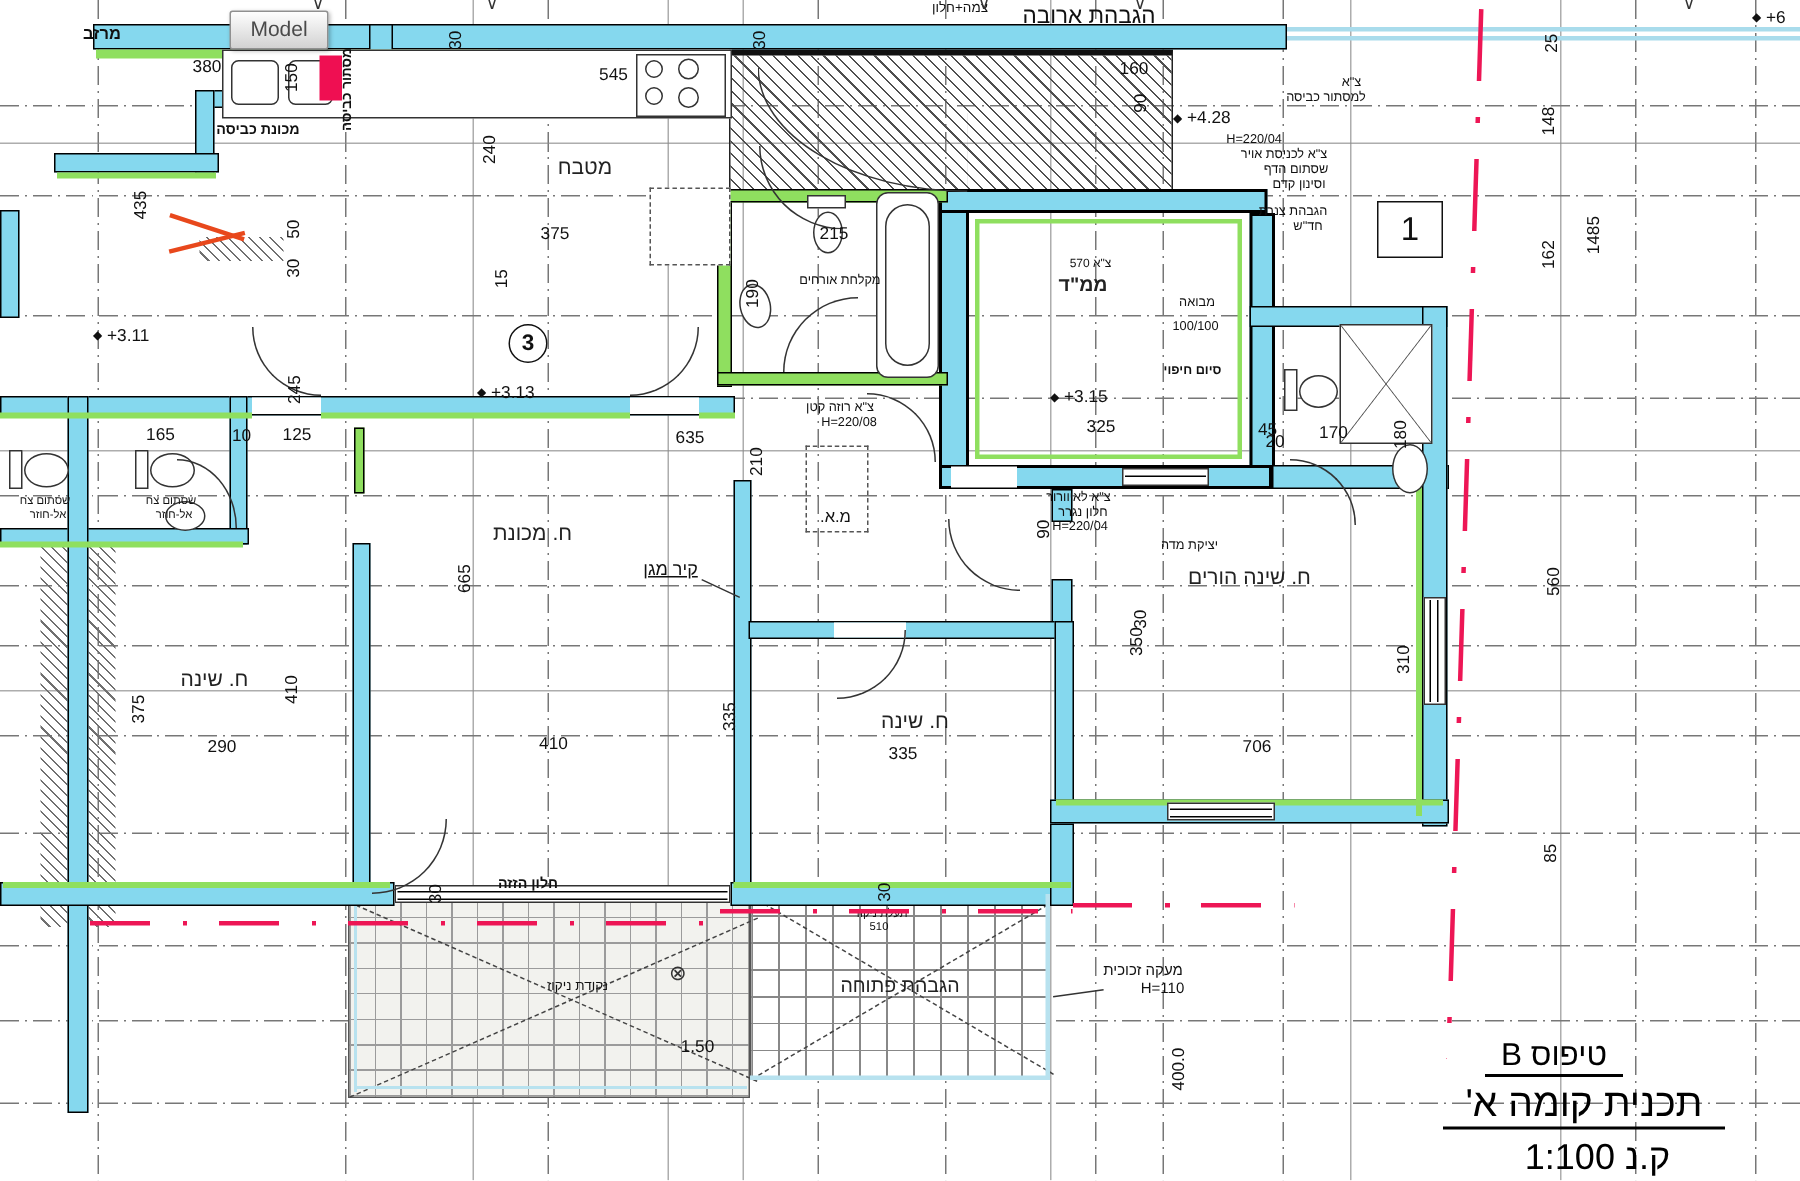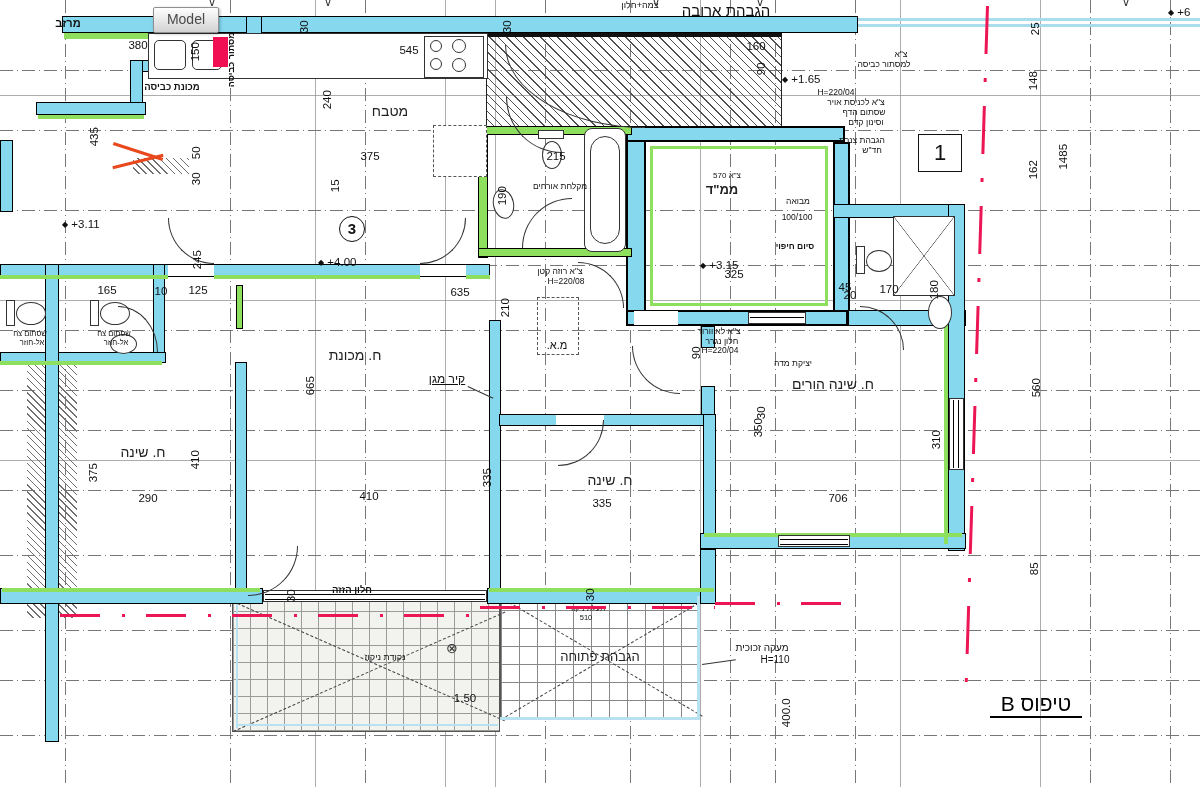--- a/index.html
+++ b/index.html
@@ -232,21 +232,21 @@
   <span class="a d v" style="left:1013px;top:23px">25</span>
   <span class="a d v" style="left:1011px;top:75px">148</span>
   <span class="a d v" style="left:1011px;top:164px">162</span>
   <span class="a d v" style="left:1041px;top:151px">1485</span>
   <span class="a d v" style="left:175px;top:254px">245</span>
   <span class="a d" style="left:84px;top:285px">165</span>
   <span class="a d" style="left:138px;top:286px">10</span>
   <span class="a d" style="left:175px;top:285px">125</span>
   <span class="a d" style="left:437px;top:287px">635</span>
   <span class="a d v" style="left:483px;top:302px">210</span>
-  <span class="a d" style="left:711px;top:269px">325</span>
+  <span class="a d" style="left:711px;top:280px">325</span>
   <span class="a d" style="left:822px;top:282px">45</span>
   <span class="a d" style="left:866px;top:284px">170</span>
   <span class="a d v" style="left:912px;top:284px">180</span>
   <span class="a d v" style="left:288px;top:380px">665</span>
   <span class="a d v" style="left:674px;top:347px">90</span>
   <span class="a d v" style="left:736px;top:422px">350</span>
   <span class="a d v" style="left:914px;top:434px">310</span>
   <span class="a d" style="left:815px;top:493px">706</span>
   <span class="a d v" style="left:1014px;top:382px">560</span>
   <span class="a d v" style="left:1012px;top:563px">85</span>
@@ -257,23 +257,23 @@
   <span class="a d v" style="left:465px;top:472px">335</span>
   <span class="a d" style="left:579px;top:498px">335</span>
   <span class="a d v" style="left:269px;top:590px">30</span>
   <span class="a d v" style="left:568px;top:589px">30</span>
   <span class="a d v" style="left:739px;top:407px">30</span>
   <span class="a d" style="left:442px;top:693px">1.50</span>
   <span class="a d v" style="left:764px;top:707px">400.0</span>
   <span class="a d" style="left:827px;top:290px">20</span>
 
   <span class="a elev" style="left:62px;top:218px"><i>◆</i> <span>+3.11</span></span>
-  <span class="a elev" style="left:318px;top:256px"><i>◆</i> <span>+4.00</span></span>
+  <span class="a elev" style="left:318px;top:256px"><i>◆</i> <span>+3.13</span></span>
   <span class="a elev" style="left:700px;top:259px"><i>◆</i> <span>+3.15</span></span>
-  <span class="a elev" style="left:782px;top:73px"><i>◆</i> <span>+1.65</span></span>
+  <span class="a elev" style="left:782px;top:73px"><i>◆</i> <span>+4.28</span></span>
   <span class="a elev" style="left:1168px;top:6px"><i>◆</i> <span>+6</span></span>
 
   <span class="a hl" style="left:390px;top:103px">מטבח</span>
   <span class="a hl" style="left:355px;top:347px">ח. מכונת</span>
   <span class="a hl" style="left:143px;top:444px">ח. שינה</span>
   <span class="a hl" style="left:610px;top:472px">ח. שינה</span>
   <span class="a hl" style="left:833px;top:376px">ח. שינה הורים</span>
   <span class="a hl anb" style="left:722px;top:182px;font-size:13px">ממ"ד</span>
   <span class="a hl" style="left:600px;top:649px;font-size:13px">הגבהת פתוחה</span>
 
@@ -321,15 +321,17 @@
   <span class="a sm" style="left:208px;top:-4px">∨</span>
   <span class="a sm" style="left:324px;top:-4px">∨</span>
   <span class="a sm" style="left:652px;top:-4px">∨</span>
   <span class="a sm" style="left:756px;top:-4px">∨</span>
   <span class="a sm" style="left:1122px;top:-4px">∨</span>
 
   <div class="a mark3" style="left:339px;top:216px">3</div>
   <div class="a mark1" style="left:918px;top:134px">1</div>
 
   <div class="a title" style="left:990px;top:692px;width:92px;font-size:21px">טיפוס B</div>
+  <div class="a title" style="left:962px;top:720px;width:188px;font-size:26px">תכנית קומה א'</div>
+  <div class="a title" style="left:990px;top:758px;width:150px;font-size:24px;border-bottom:none">ק.נ 1:100</div>
 
   <div class="a" id="tab">Model</div>
 </div>
 
 </body></html>

